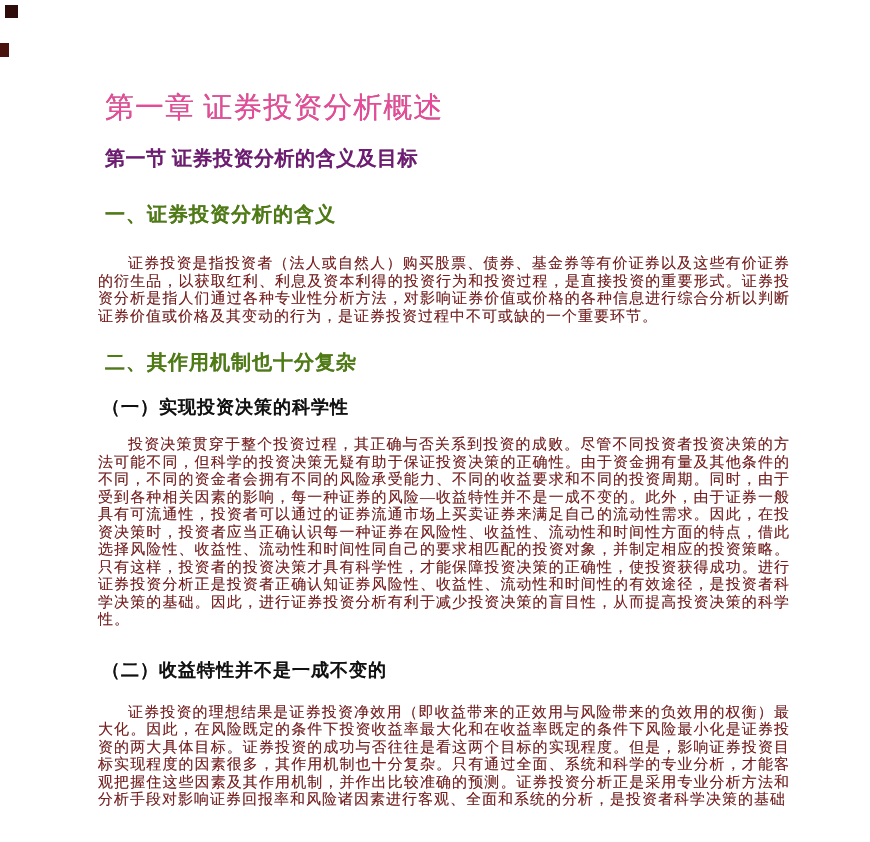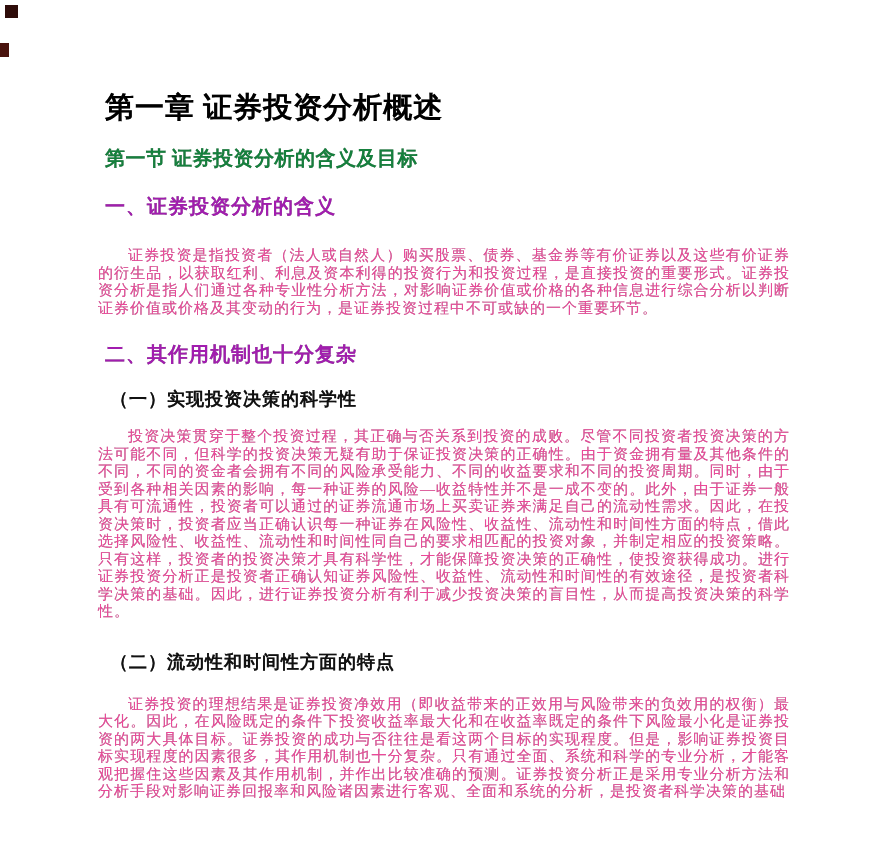--- a/index.html
+++ b/index.html
@@ -27,67 +27,67 @@
     position: absolute;
     background: #2b0b09;
   }
   .speck-a { left: 5px; top: 5px; width: 13px; height: 13px; background: #2e0c09; }
   .speck-b { left: 0px; top: 43px; width: 9px; height: 14px; background: #4a130e; }
 
   h1.chapter-title {
     margin: 0 0 26px 7px;
     font-size: 29px;
     line-height: 29px;
-    font-weight: bold;
-    color: #000000;
+    font-weight: normal;
+    color: #ec4899;
     letter-spacing: 1px;
     white-space: nowrap;
     text-shadow: 0 0 0.6px rgba(20,20,20,0.55);
   }
   h2.section-title {
-    margin: 0 0 28px 7px;
+    margin: 0 0 36px 7px;
     font-size: 20px;
     line-height: 20px;
     font-weight: bold;
-    color: #15803d;
+    color: #701a75;
     letter-spacing: 0.5px;
     white-space: nowrap;
     text-shadow: 0 0 0.5px rgba(20,20,20,0.5);
   }
   h3.sub-heading {
     margin: 0 0 31px 7px;
     font-size: 20px;
     line-height: 20px;
     font-weight: bold;
-    color: #a21caf;
+    color: #4d7c0f;
     letter-spacing: 1px;
     white-space: nowrap;
     text-shadow: 0 0 0.5px rgba(20,20,20,0.5);
   }
   h3.sub-heading.goal { margin-bottom: 26px; }
   h4.minor-heading {
-    margin: 0 0 20px 12px;
+    margin: 0 0 20px 4px;
     font-size: 18px;
     line-height: 18px;
     font-weight: bold;
     color: #111111;
     letter-spacing: 1px;
     white-space: nowrap;
     text-shadow: 0 0 0.5px rgba(20,20,20,0.5);
   }
   h4.minor-heading.second { margin-bottom: 25px; }
   p.body-para {
     margin: 0 0 27px 0;
     width: 692px;
     font-size: 15px;
     line-height: 17.5px;
     letter-spacing: 1px;
     text-align: justify;
     text-indent: 2em;
-    color: #ec4899;
+    color: #7f1d1d;
     text-shadow: 0 0 0.4px rgba(30,30,30,0.45);
   }
   p.body-para.tight { margin-bottom: 32px; }
   p.body-para.last { margin-bottom: 0; }
 </style>
 </head>
 <body>
 
 <div class="page">
 
@@ -101,17 +101,17 @@
   <h3 class="sub-heading">一、证券投资分析的含义</h3>
 
   <p class="body-para">证券投资是指投资者（法人或自然人）购买股票、债券、基金券等有价证券以及这些有价证券的衍生品，以获取红利、利息及资本利得的投资行为和投资过程，是直接投资的重要形式。证券投资分析是指人们通过各种专业性分析方法，对影响证券价值或价格的各种信息进行综合分析以判断证券价值或价格及其变动的行为，是证券投资过程中不可或缺的一个重要环节。</p>
 
   <h3 class="sub-heading goal">二、其作用机制也十分复杂</h3>
 
   <h4 class="minor-heading">（一）实现投资决策的科学性</h4>
 
   <p class="body-para tight">投资决策贯穿于整个投资过程，其正确与否关系到投资的成败。尽管不同投资者投资决策的方法可能不同，但科学的投资决策无疑有助于保证投资决策的正确性。由于资金拥有量及其他条件的不同，不同的资金者会拥有不同的风险承受能力、不同的收益要求和不同的投资周期。同时，由于受到各种相关因素的影响，每一种证券的风险—收益特性并不是一成不变的。此外，由于证券一般具有可流通性，投资者可以通过的证券流通市场上买卖证券来满足自己的流动性需求。因此，在投资决策时，投资者应当正确认识每一种证券在风险性、收益性、流动性和时间性方面的特点，借此选择风险性、收益性、流动性和时间性同自己的要求相匹配的投资对象，并制定相应的投资策略。只有这样，投资者的投资决策才具有科学性，才能保障投资决策的正确性，使投资获得成功。进行证券投资分析正是投资者正确认知证券风险性、收益性、流动性和时间性的有效途径，是投资者科学决策的基础。因此，进行证券投资分析有利于减少投资决策的盲目性，从而提高投资决策的科学性。</p>
 
-  <h4 class="minor-heading second">（二）流动性和时间性方面的特点</h4>
+  <h4 class="minor-heading second">（二）收益特性并不是一成不变的</h4>
 
   <p class="body-para last">证券投资的理想结果是证券投资净效用（即收益带来的正效用与风险带来的负效用的权衡）最大化。因此，在风险既定的条件下投资收益率最大化和在收益率既定的条件下风险最小化是证券投资的两大具体目标。证券投资的成功与否往往是看这两个目标的实现程度。但是，影响证券投资目标实现程度的因素很多，其作用机制也十分复杂。只有通过全面、系统和科学的专业分析，才能客观把握住这些因素及其作用机制，并作出比较准确的预测。证券投资分析正是采用专业分析方法和分析手段对影响证券回报率和风险诸因素进行客观、全面和系统的分析，是投资者科学决策的基础</p>
 
 </div>
 
 </body></html>

